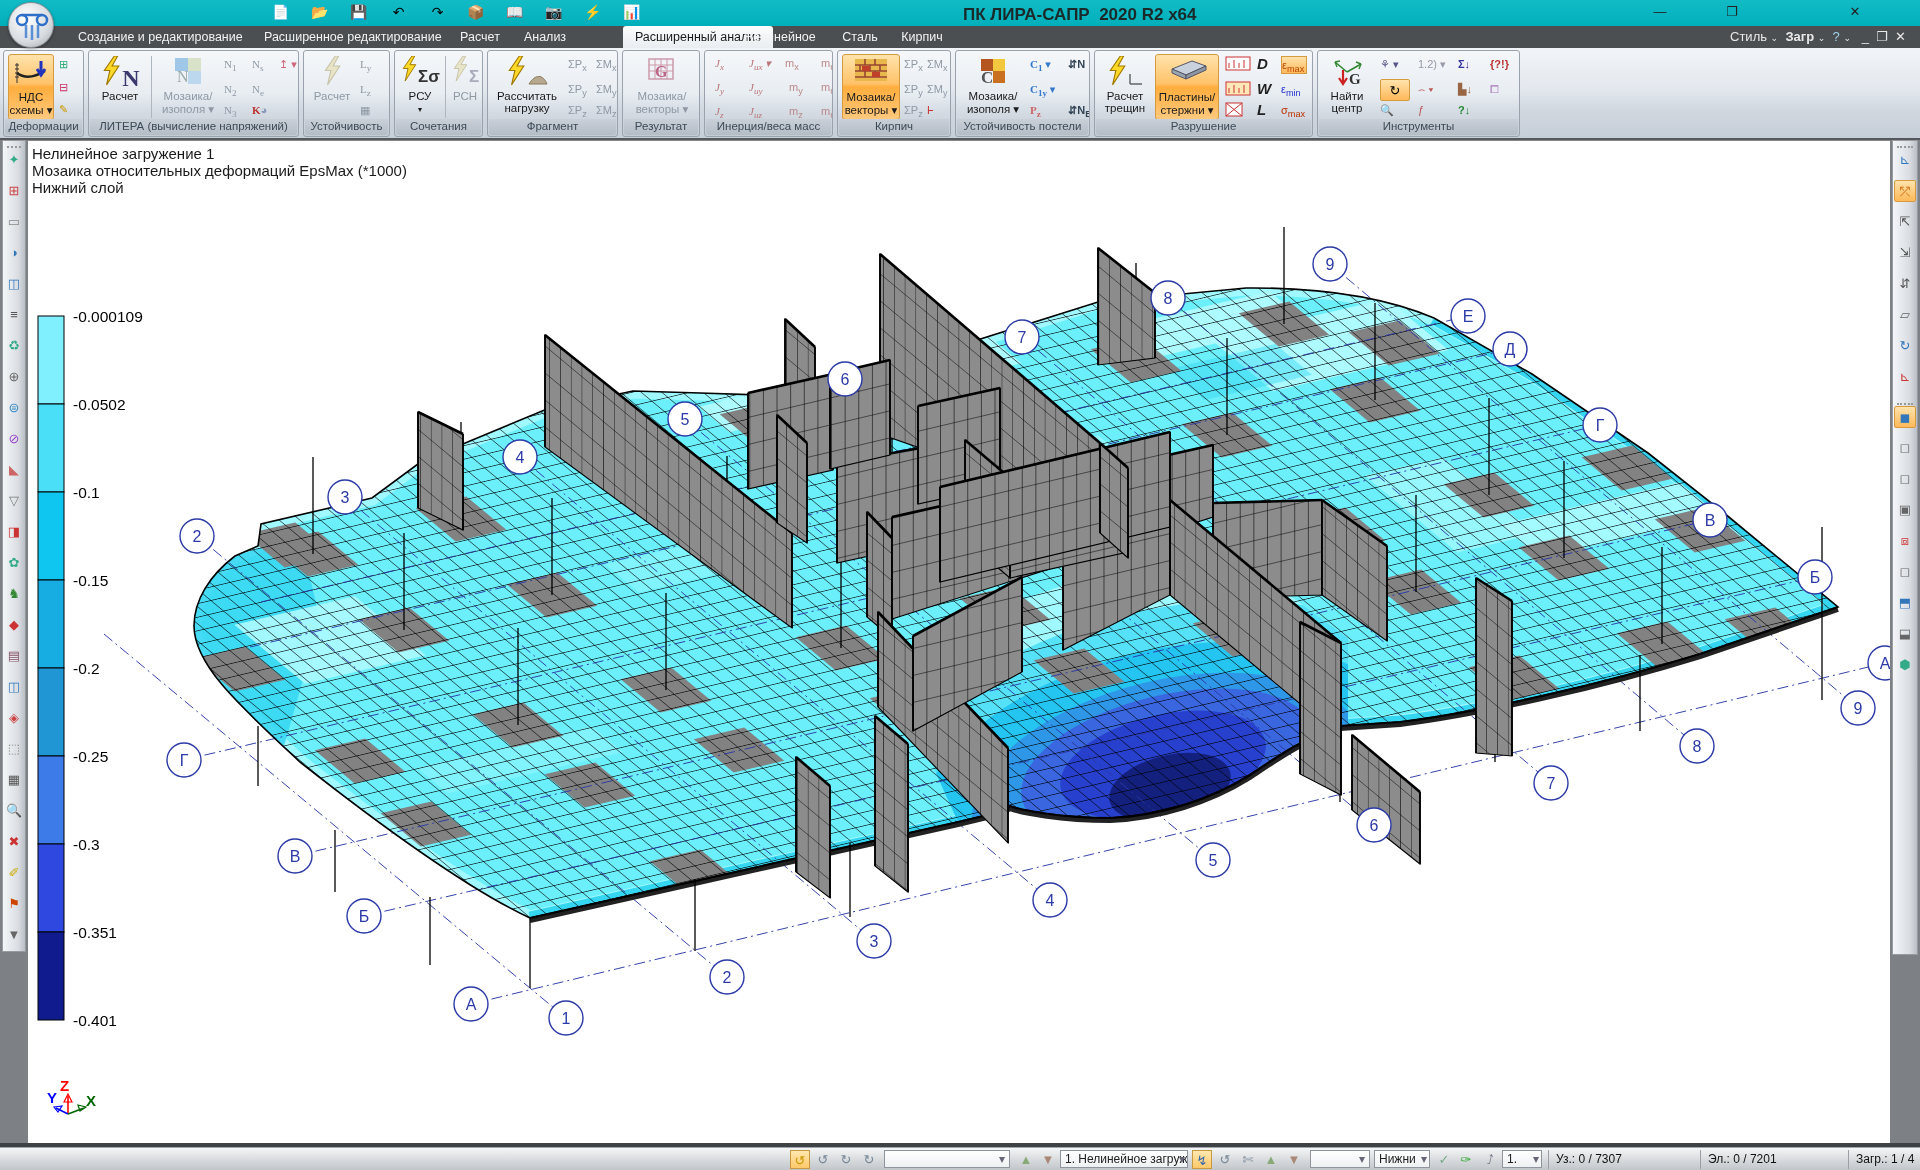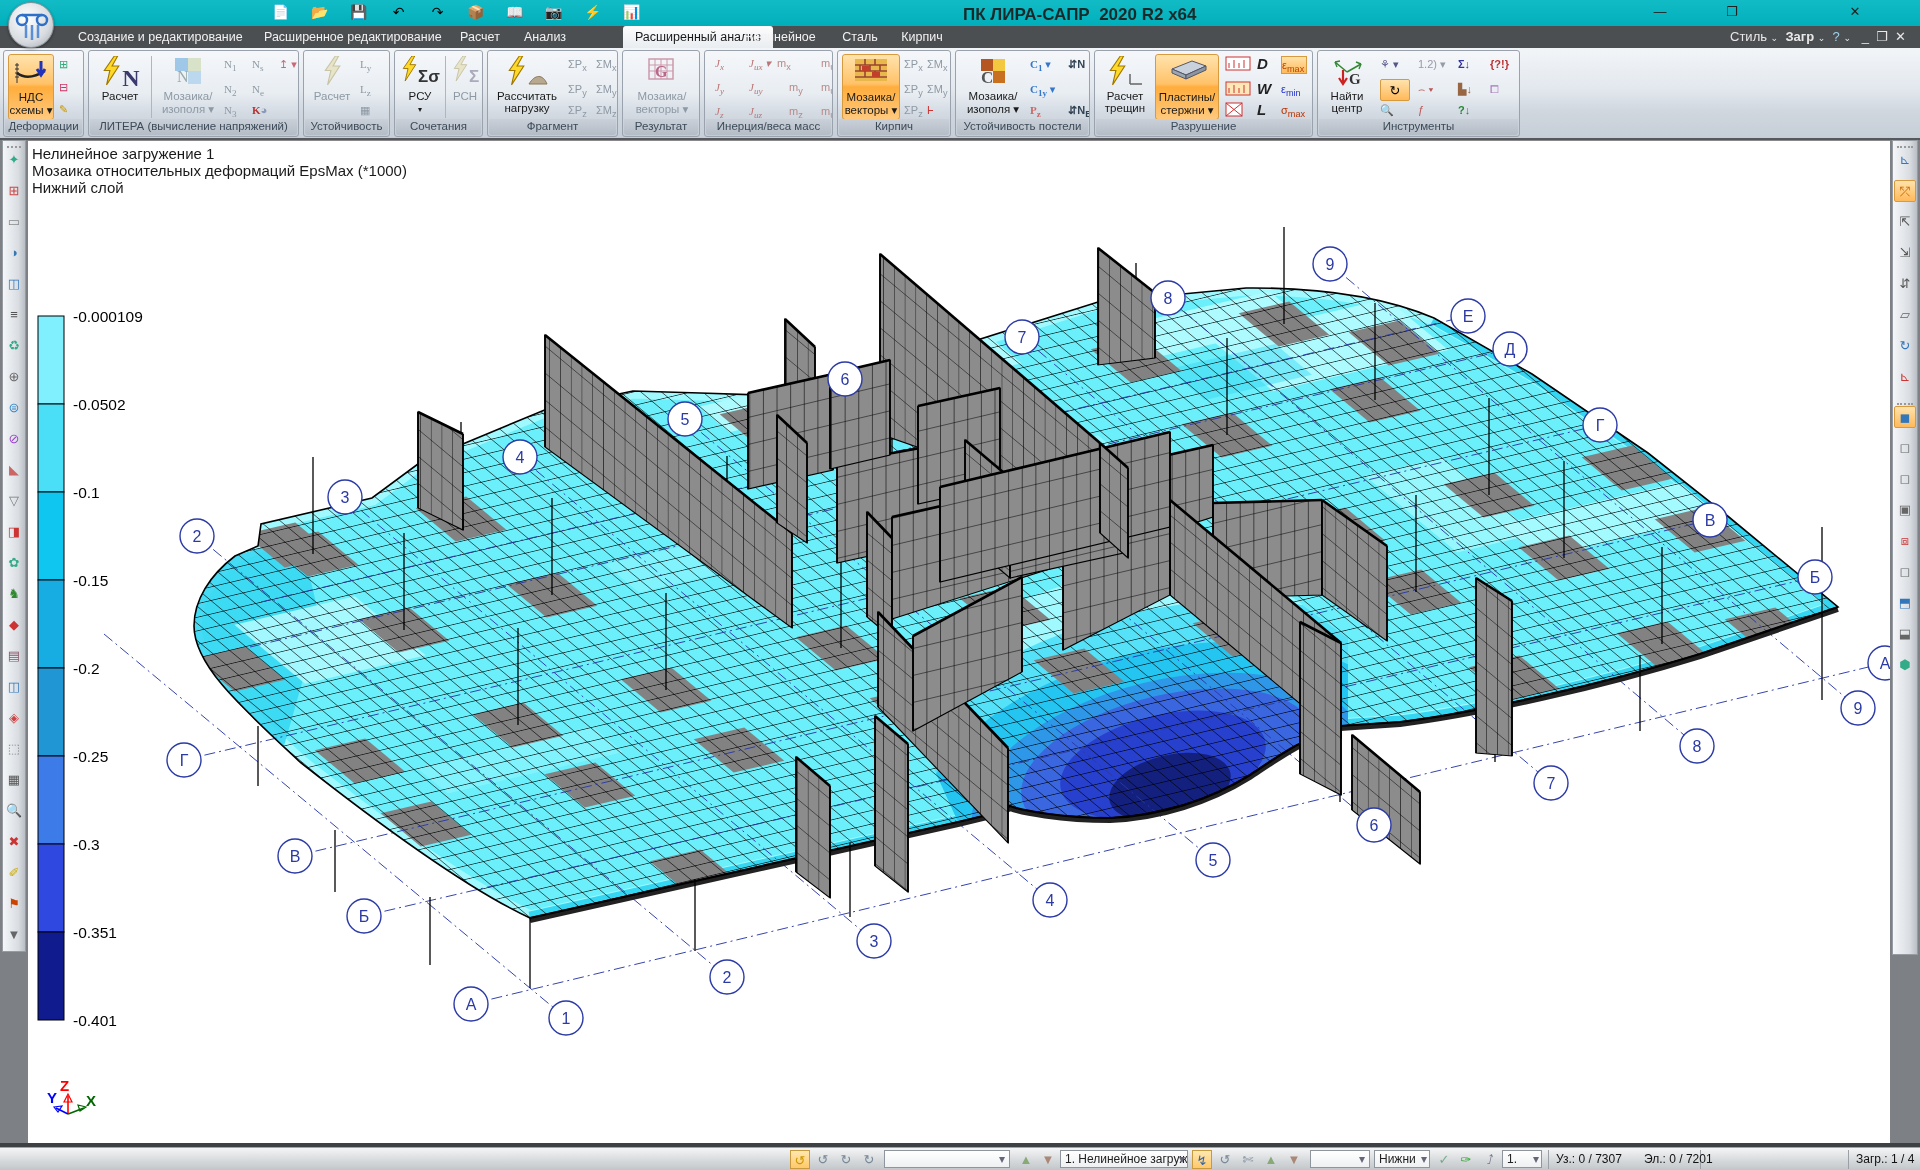--- a/index.html
+++ b/index.html
@@ -151,21 +151,21 @@
         <div class="big dis" style="left:8px;width:62px;"><span class="ic"><svg width="30" height="30">
               <rect x="2" y="3" width="24" height="20" fill="none" stroke="#C9A" stroke-width="1.5"></rect>
               <path d="M2,9 h24 M2,15 h24 M8,3 v20 M14,3 v20 M20,3 v20" stroke="#C9A" stroke-width="1"></path>
               <text x="8" y="21" font-size="16" fill="#B68" font-family="Liberation Serif" font-weight="bold">G</text>
             </svg></span>Мозаика/<br>векторы ▾</div>
         <div class="lbl">Результат</div>
       </div>
       <div class="grp" style="left:704px;width:129px;">
         <div class="sm" style="left:10px;top:4px;color:#B77;font-family:'Liberation Serif',serif;font-style:italic;">J<sub>x</sub></div>
         <div class="sm" style="left:44px;top:4px;color:#B77;font-family:'Liberation Serif',serif;font-style:italic;">J<sub>ux</sub> ▾</div>
-        <div class="sm" style="left:72px;top:4px;color:#B88;">m<sub>x</sub></div>
+        <div class="sm" style="left:80px;top:4px;color:#B88;">m<sub>x</sub></div>
         <div class="sm" style="left:116px;top:4px;color:#B88;">m<sub>ux</sub> ▾</div>
         <div class="sm" style="left:10px;top:28px;color:#B77;font-family:'Liberation Serif',serif;font-style:italic;">J<sub>y</sub></div>
         <div class="sm" style="left:44px;top:28px;color:#B77;font-family:'Liberation Serif',serif;font-style:italic;">J<sub>uy</sub></div>
         <div class="sm" style="left:84px;top:28px;color:#B88;">m<sub>y</sub></div>
         <div class="sm" style="left:116px;top:28px;color:#B88;">m<sub>uy</sub></div>
         <div class="sm" style="left:10px;top:52px;color:#B77;font-family:'Liberation Serif',serif;font-style:italic;">J<sub>z</sub></div>
         <div class="sm" style="left:44px;top:52px;color:#B77;font-family:'Liberation Serif',serif;font-style:italic;">J<sub>uz</sub></div>
         <div class="sm" style="left:84px;top:52px;color:#B88;">m<sub>z</sub></div>
         <div class="sm" style="left:116px;top:52px;color:#B88;">m<sub>uz</sub></div>
         <div class="lbl">Инерция/веса масс</div>
@@ -692,16 +692,16 @@
         <span style="float:right;color:#667;">▾</span>
       </div>
 <div class="sbox" style="left:1374px;width:56px;">Нижни <span style="position:absolute;right:2px;color:#667;">▾</span></div>
 <div class="sicon" style="left:1434px;color:#7A8;">✓</div>
 <div class="sicon" style="left:1456px;color:#3A3;">✑</div>
 <div class="sicon" style="left:1480px;color:#778;">⭜</div>
 <div class="sbox" style="left:1502px;width:40px;">1. <span style="position:absolute;right:2px;color:#667;">▾</span></div>
 <div class="ssep" style="left:1548px;"></div>
 <div class="stxt" style="left:1556px;">Уз.: 0 / 7307</div>
 <div class="ssep" style="left:1700px;"></div>
-<div class="stxt" style="left:1644px;text-align:center;">Эл.: 0 / 7201</div>
+<div class="stxt" style="left:1708px;text-align:center;">Эл.: 0 / 7201</div>
 <div class="ssep" style="left:1848px;"></div>
 <div class="stxt" style="left:1856px;">Загр.: 1 / 4</div>
 </div>
   </div>
 </body></html>

